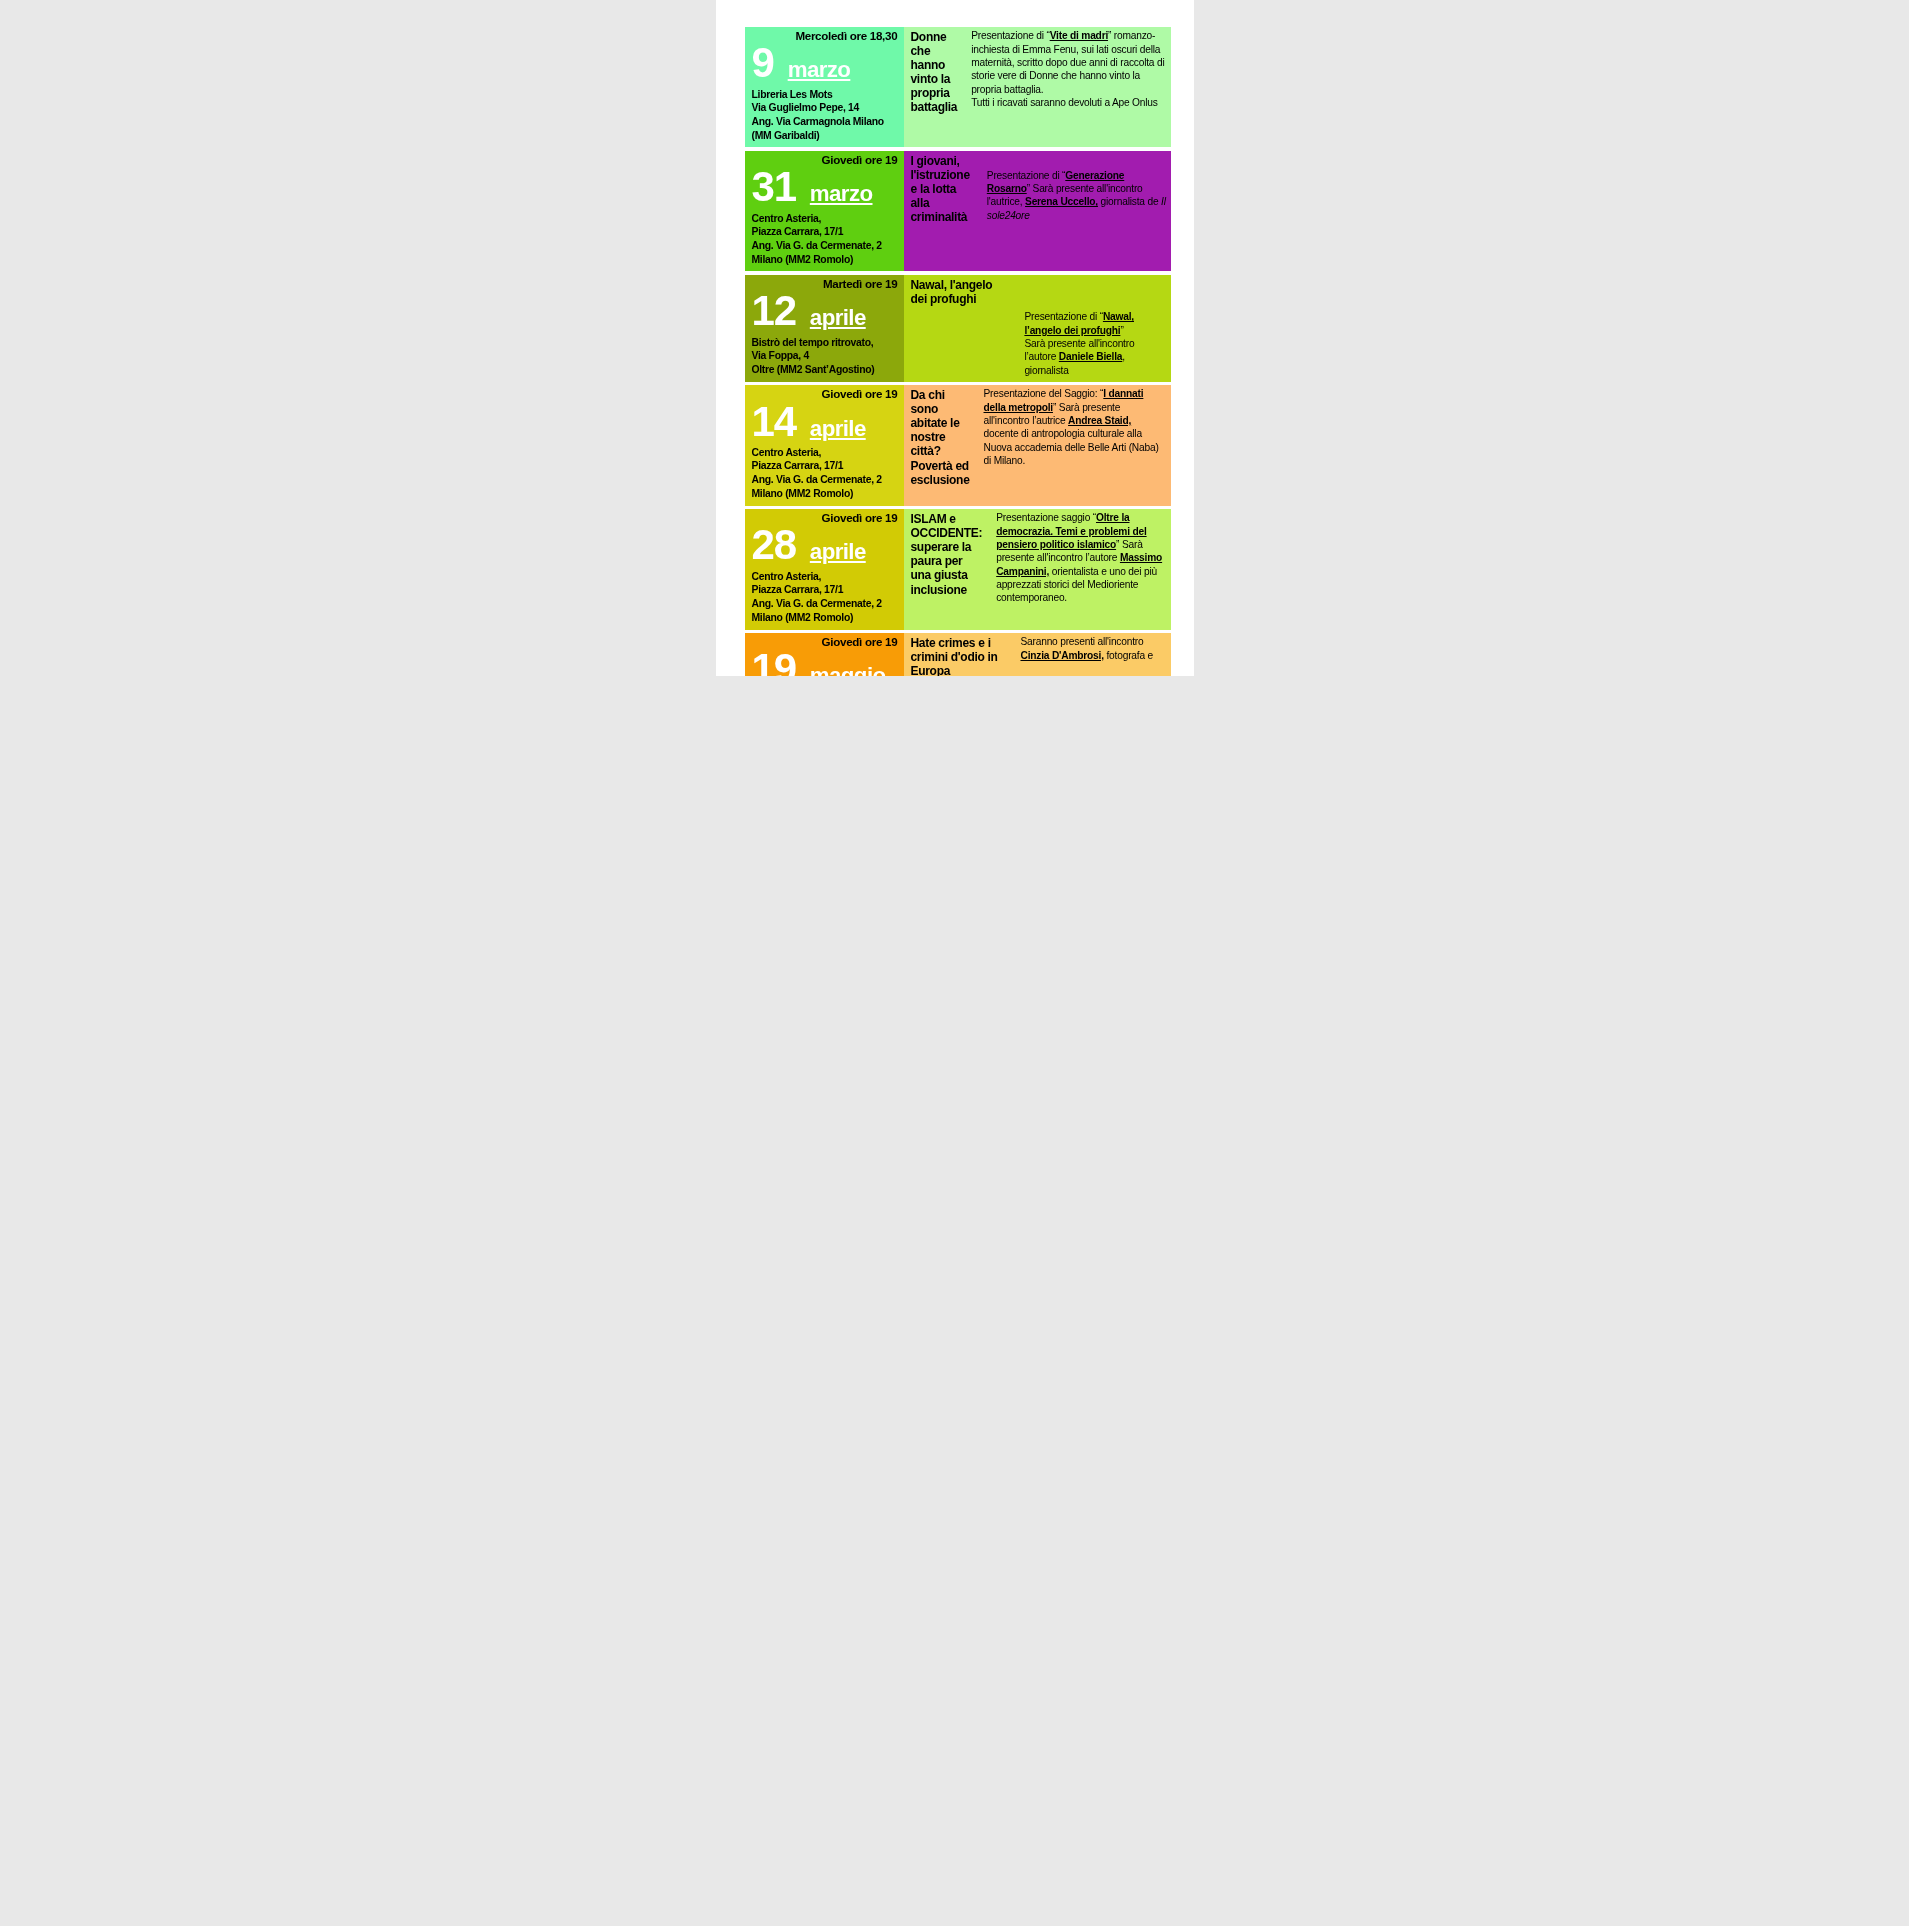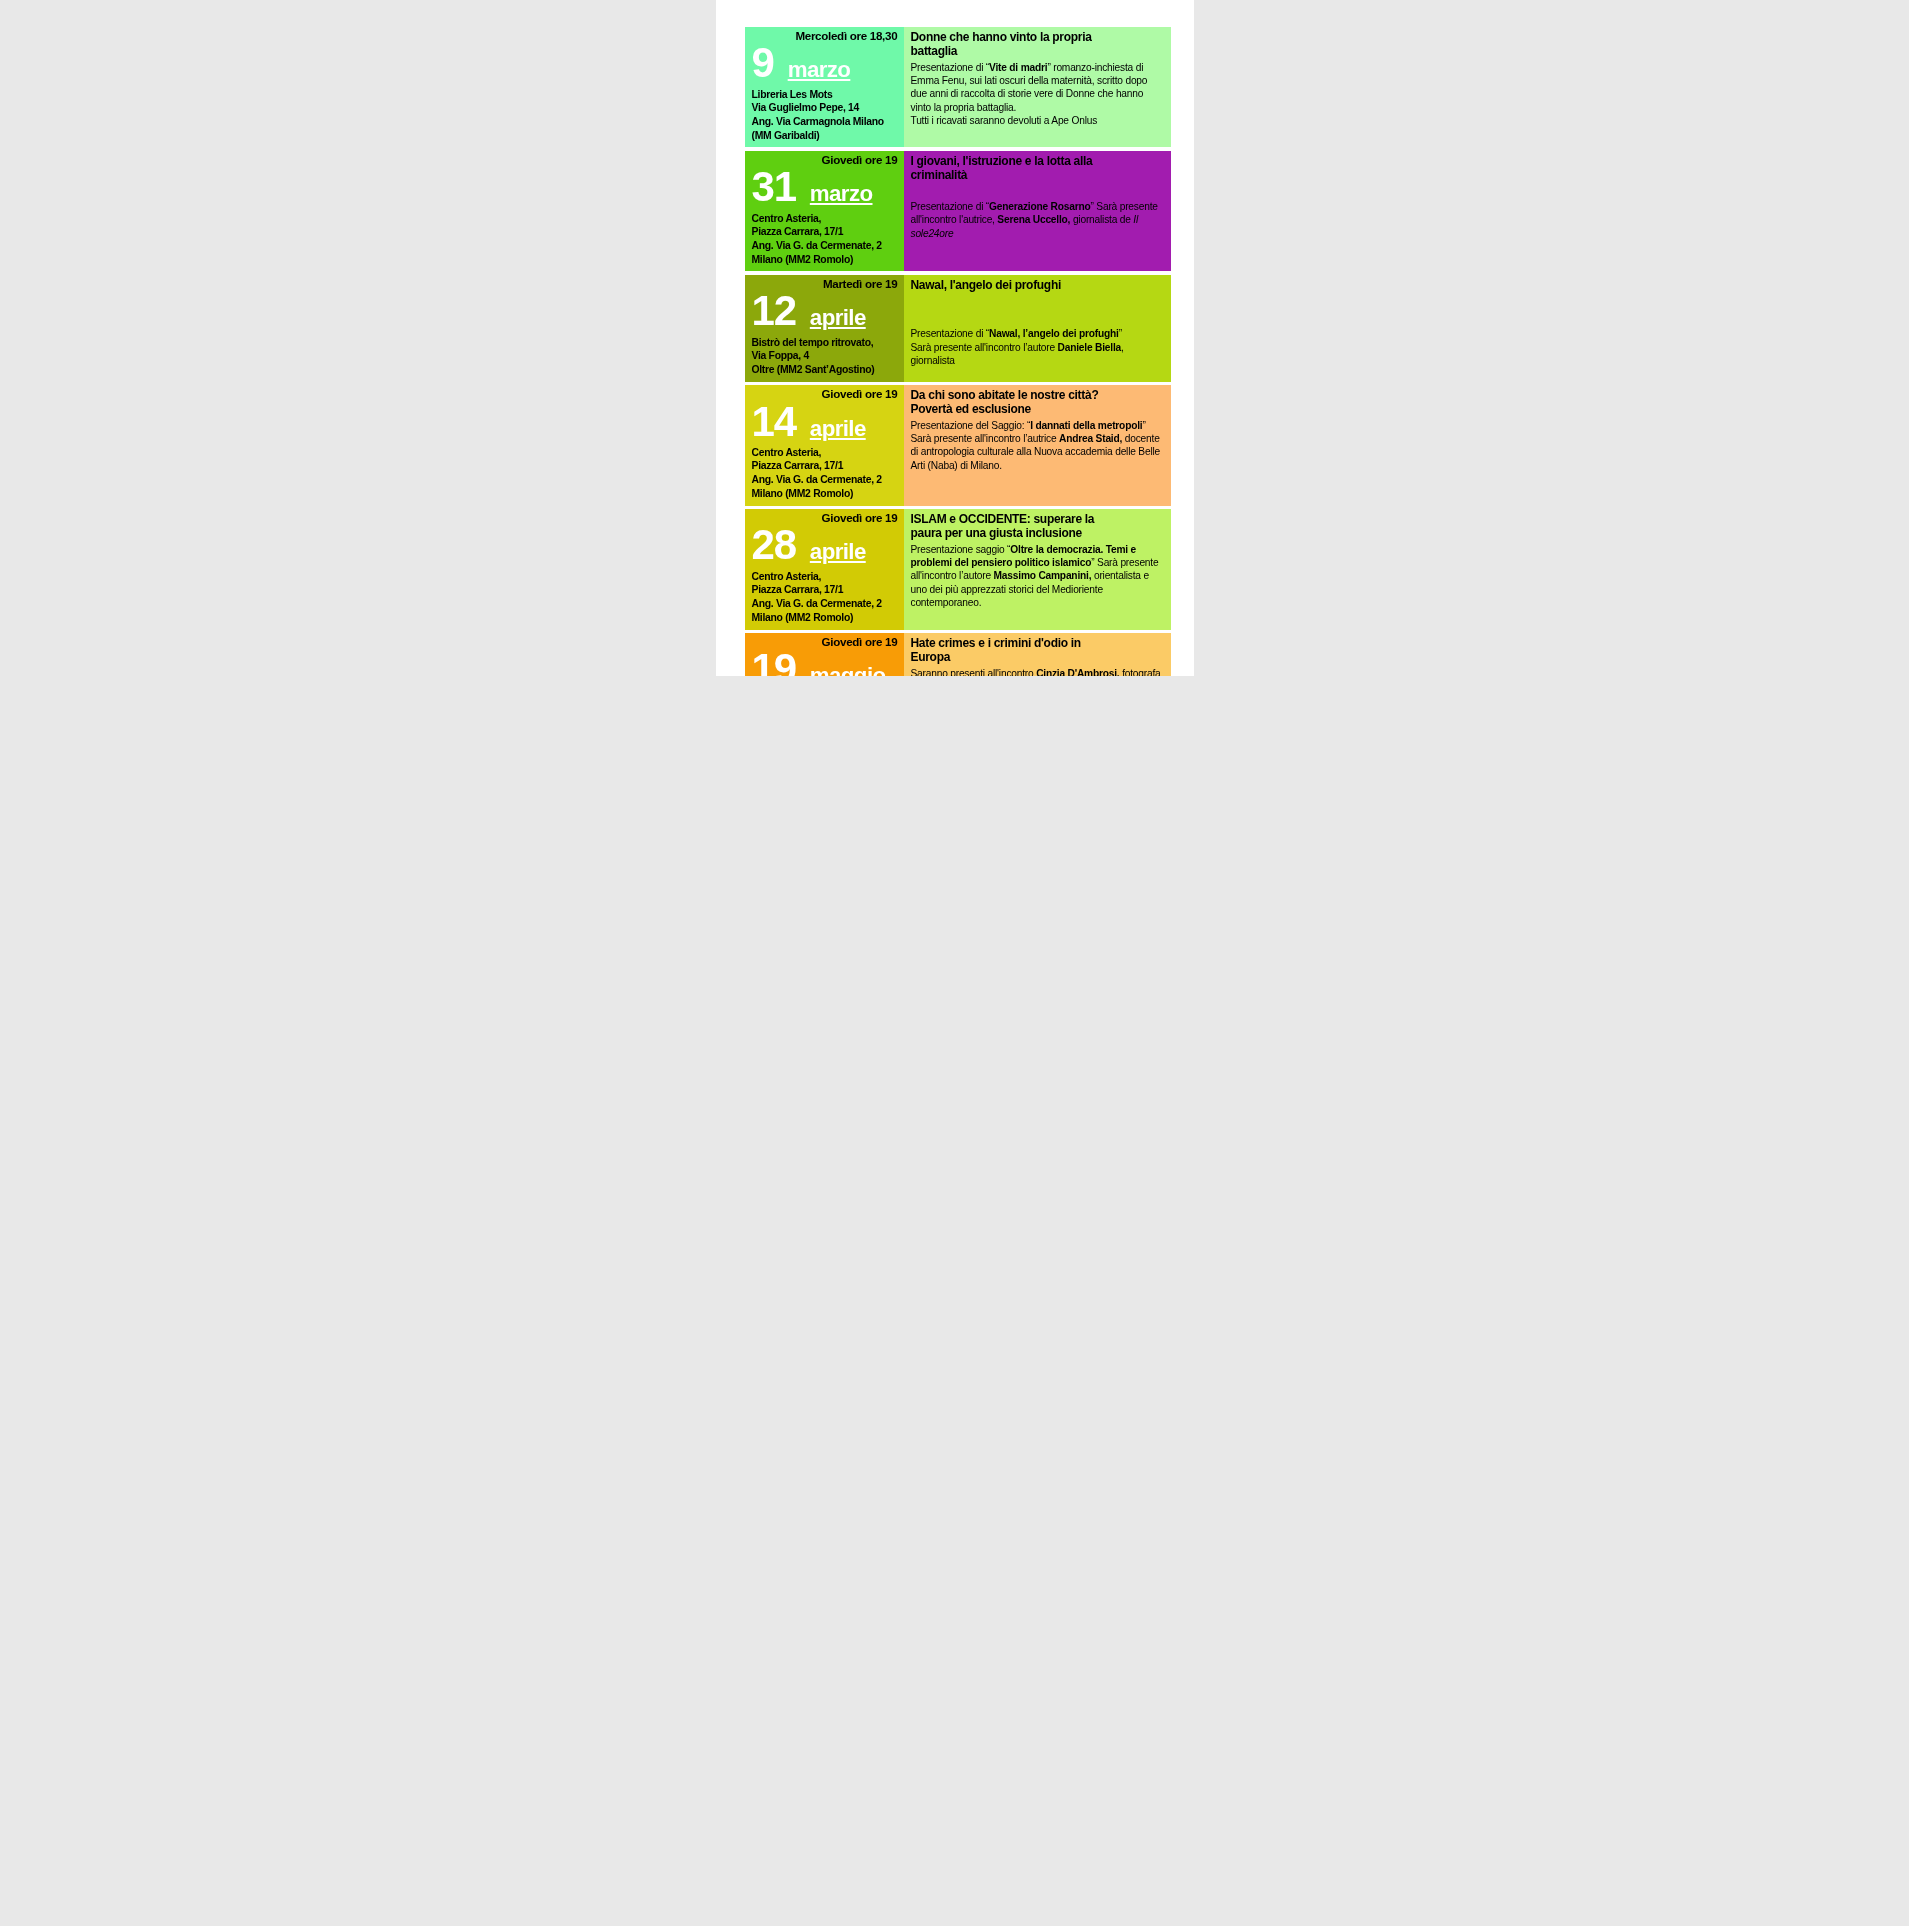--- a/index.html
+++ b/index.html
@@ -25,21 +25,21 @@
   .row:nth-of-type(4){min-height:100px;}
   .row:nth-of-type(5){min-height:100px;}
   .row:nth-of-type(6){min-height:97px;}
   .cell{box-sizing:border-box;}
   .left{
     width:159px;flex:0 0 159px;
     display:flex;flex-direction:column;
   }
   .right{
     flex:1 1 auto;
-    display:flex;flex-direction:column;
+    display:flex;
   }
   .daytime{
     text-align:right;
     font-weight:bold;
     font-size:11.6px;
     letter-spacing:-0.3px;
     padding:3.1px 6.2px 0 0;
     line-height:1.1;
   }
   .dateline{
@@ -66,21 +66,21 @@
     padding:3.1px 7px 0 7px;
     white-space:pre-line;
   }
   .body{
     font-size:10.2px;line-height:1.31;letter-spacing:-0.2px;
     padding:2.7px 4.6px 0 7px;
     white-space:pre-line;
   }
   .row:nth-of-type(2) .body{margin-top:15.4px;}
   .row:nth-of-type(3) .body{margin-top:33px;}
-  .body .b{font-weight:bold;}
+  .body .b{font-weight:bold;text-decoration:underline;}
   .body .i{font-style:italic;}
 </style>
 </head>
 <body>
 
 <div class="page">
   <div class="content">
 
     <section class="row">
       <div class="cell left" style="background-color: rgb(111, 249, 169);">

